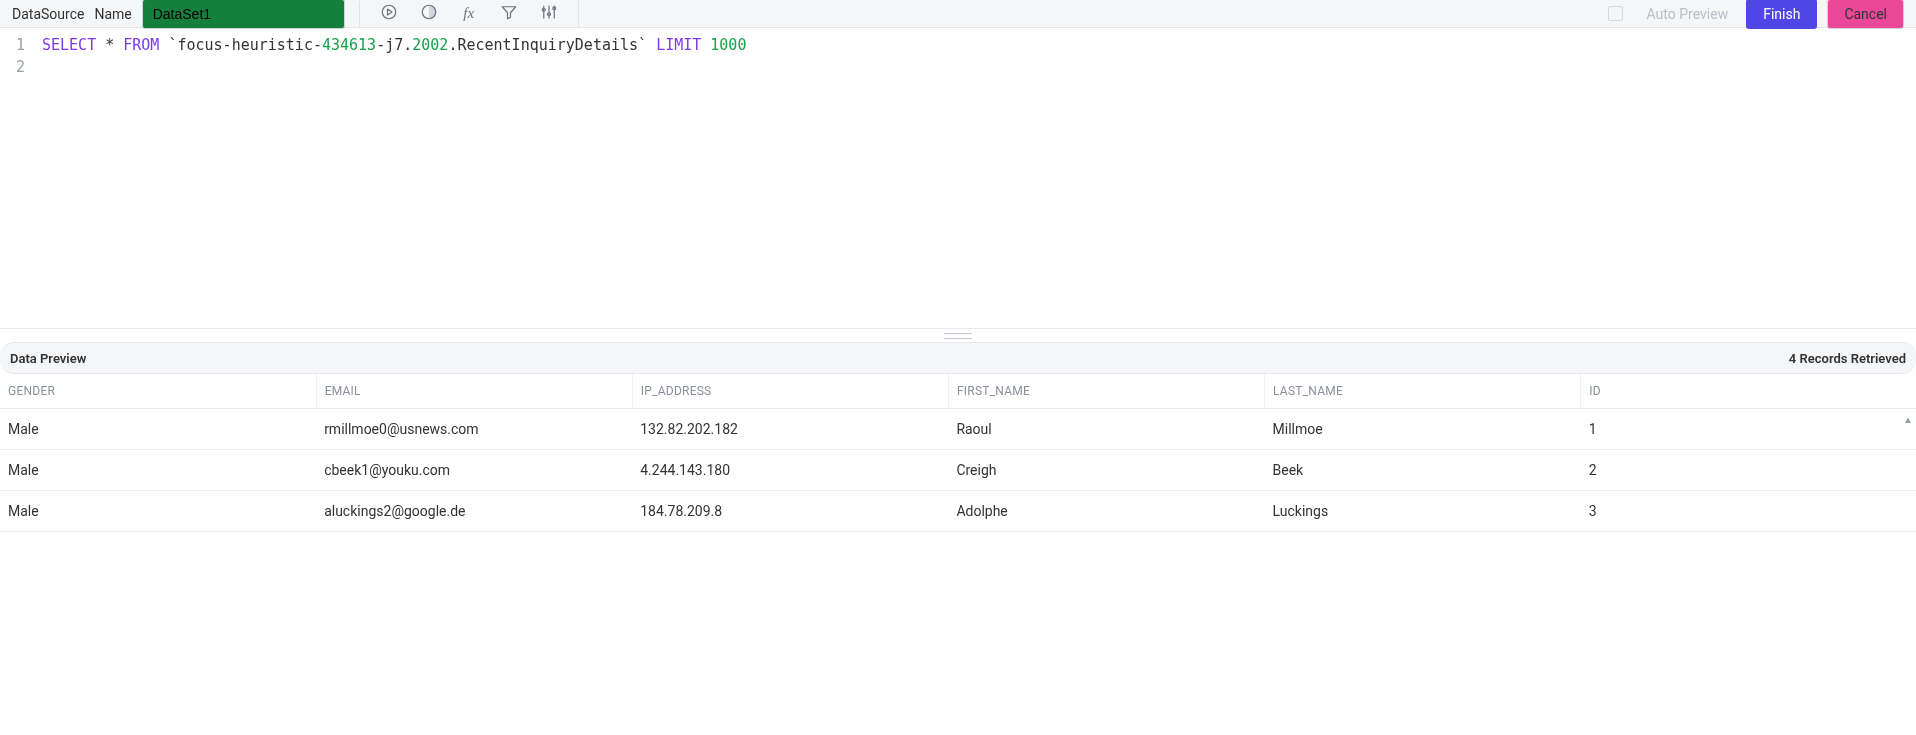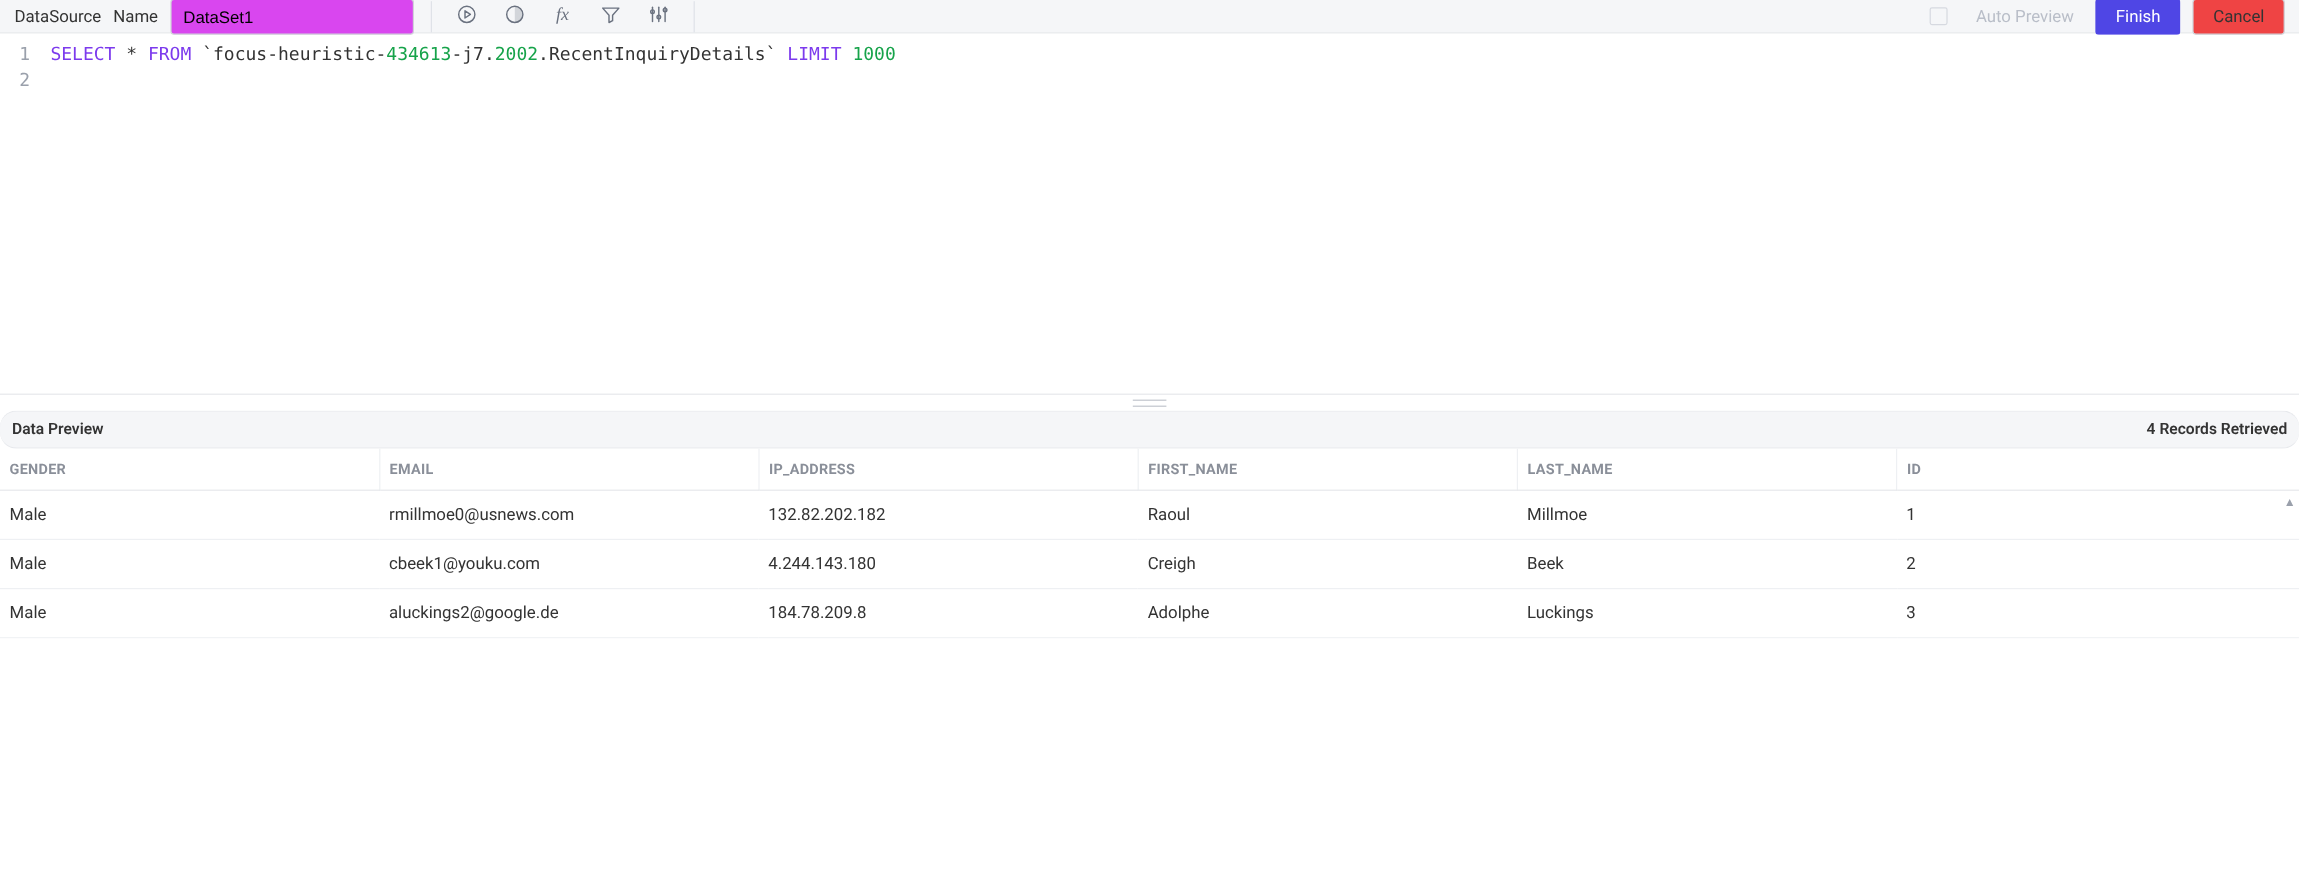--- a/index.html
+++ b/index.html
@@ -30,21 +30,21 @@
 .select-wrap .chev {
   position: absolute;
   right: 8px;
   top: 50%;
   transform: translateY(-50%);
   color: #6b7280;
 }
 .input-wrap {
   display: flex;
   align-items: center;
-  background: #d946ef;
+  background: #15803d;
   border: 1px solid #d0d3d9;
   border-radius: 3px;
   height: 30px;
   padding: 0 10px;
   min-width: 190px;
 }
 .input-wrap input {
   border: none;
   outline: none;
   font-size: 14px;
@@ -88,21 +88,21 @@
   padding: 0 16px;
   border-radius: 3px;
   font-size: 14px;
   cursor: pointer;
   display: flex;
   align-items: center;
   border: 1px solid transparent;
   text-align: center;
 }
 .btn-primary { background: #4f46e5; color: #fff; }
-.btn-secondary { background: #ef4444; color: #333; border-color: #d0d3d9; }
+.btn-secondary { background: #ec4899; color: #333; border-color: #d0d3d9; }
 
 .editor {
   display: flex;
   height: 300px;
   background: #fff;
   font-family: "Menlo", "Consolas", monospace;
   font-size: 15px;
   line-height: 22px;
 }
 .gutter {
@@ -155,21 +155,21 @@
 .preview-header .count { font-weight: 600; color: #333; }
 
 .table-wrap { position: relative; }
 .table {
   width: 100%;
   border-collapse: collapse;
   table-layout: fixed;
 }
 .table th {
   text-align: left;
-  font-weight: 700;
+  font-weight: 400;
   font-size: 12px;
   color: #8a8f99;
   text-transform: uppercase;
   padding: 10px 8px;
   border-bottom: 1px solid #e6e8ec;
   border-right: 1px solid #eef0f3;
   background: #fff;
   letter-spacing: 0.02em;
 }
 .table td {

